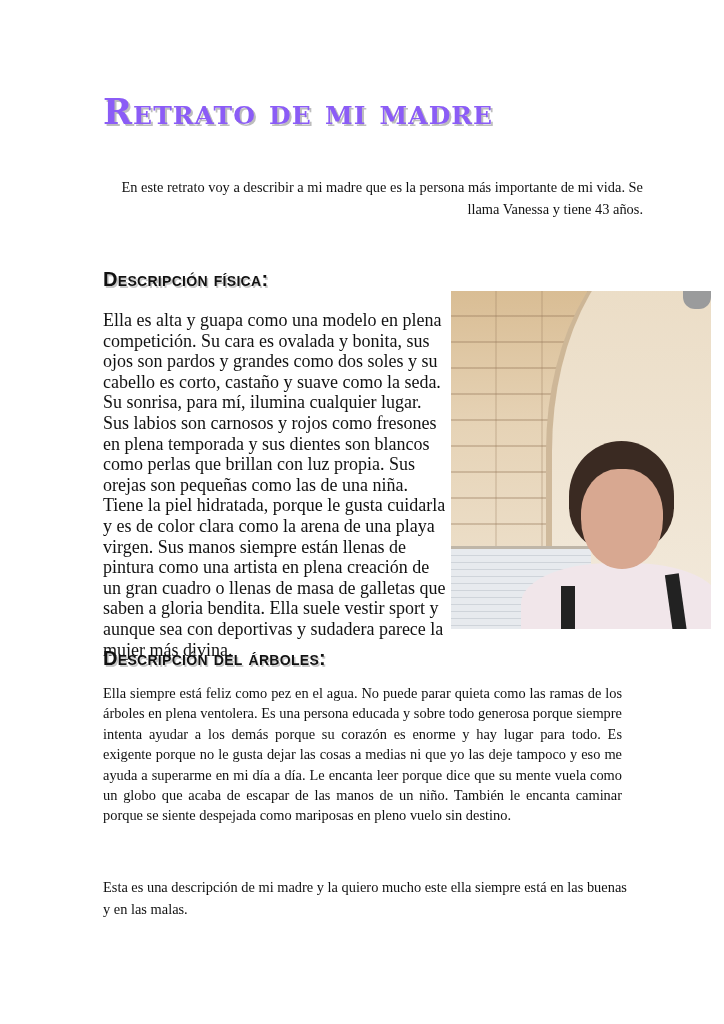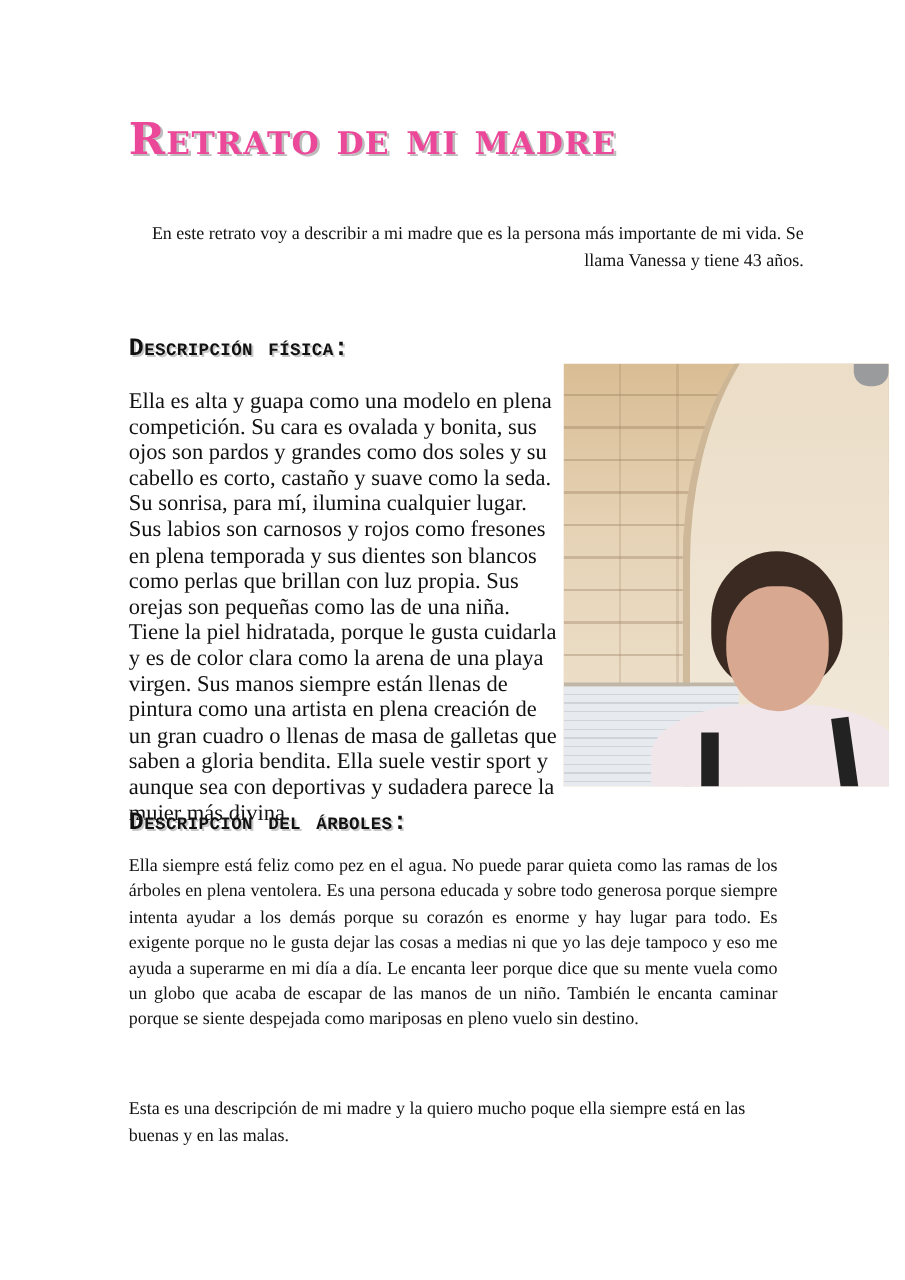--- a/index.html
+++ b/index.html
@@ -1,30 +1,30 @@
 <!DOCTYPE html>
 <html><head>
   <meta charset="utf-8">
   <style>
     html, body { margin: 0; padding: 0; background: #ffffff; }
     body { width: 724px; height: 1024px; position: relative; overflow: hidden; font-family: "Liberation Serif", serif; color: #111; }
     .title {
       position: absolute; left: 103px; top: 88px;
       font-family: "DejaVu Serif", serif; font-weight: bold;
       font-size: 35px; letter-spacing: 1px; font-variant: small-caps;
-      color: #ec4899; text-shadow: 2px 2px 0 #bdbdbd;
+      color: #8b5cf6; text-shadow: 2px 2px 0 #bdbdbd;
       margin: 0; line-height: 48px; white-space: nowrap;
     }
     .intro {
       position: absolute; left: 103px; top: 176px; width: 540px;
       font-size: 14.4px; line-height: 22px; margin: 0; text-align: right;
     }
     .h2 {
       position: absolute; left: 103px; margin: 0;
-      font-family: Liberation Mono, monospace; font-weight: bold;
+      font-family: Liberation Sans, sans-serif; font-weight: bold;
       font-size: 20px; font-variant: small-caps; letter-spacing: 0.3px;
       color: #111; text-shadow: 1.5px 1.5px 0 #c8c8c8; white-space: nowrap;
     }
     .h2.fisica { top: 268px; }
     .h2.caracter { top: 647px; }
     .fisica-text {
       position: absolute; left: 103px; top: 310px; width: 345px;
       font-size: 18px; line-height: 20.6px; margin: 0;
     }
     .caracter-text {
@@ -95,13 +95,13 @@
   <div class="strap-l"></div>
   <div class="strap-r"></div>
   <div class="hair"></div>
   <div class="face"></div>
 </div>
 
 <h2 class="h2 caracter">Descripción del árboles:</h2>
 
 <p class="caracter-text">Ella siempre está feliz como pez en el agua. No puede parar quieta como las ramas de los árboles en plena ventolera. Es una persona educada y sobre todo generosa porque siempre intenta ayudar a los demás porque su corazón es enorme y hay lugar para todo. Es exigente porque no le gusta dejar las cosas a medias ni que yo las deje tampoco y eso me ayuda a superarme en mi día a día. Le encanta leer porque dice que su mente vuela como un globo que acaba de escapar de las manos de un niño. También le encanta caminar porque se siente despejada como mariposas en pleno vuelo sin destino.</p>
 
-<p class="closing">Esta es una descripción de mi madre y la quiero mucho poque ella siempre está en las buenas y en las malas.</p>
+<p class="closing">Esta es una descripción de mi madre y la quiero mucho este ella siempre está en las buenas y en las malas.</p>
 
 </body></html>

